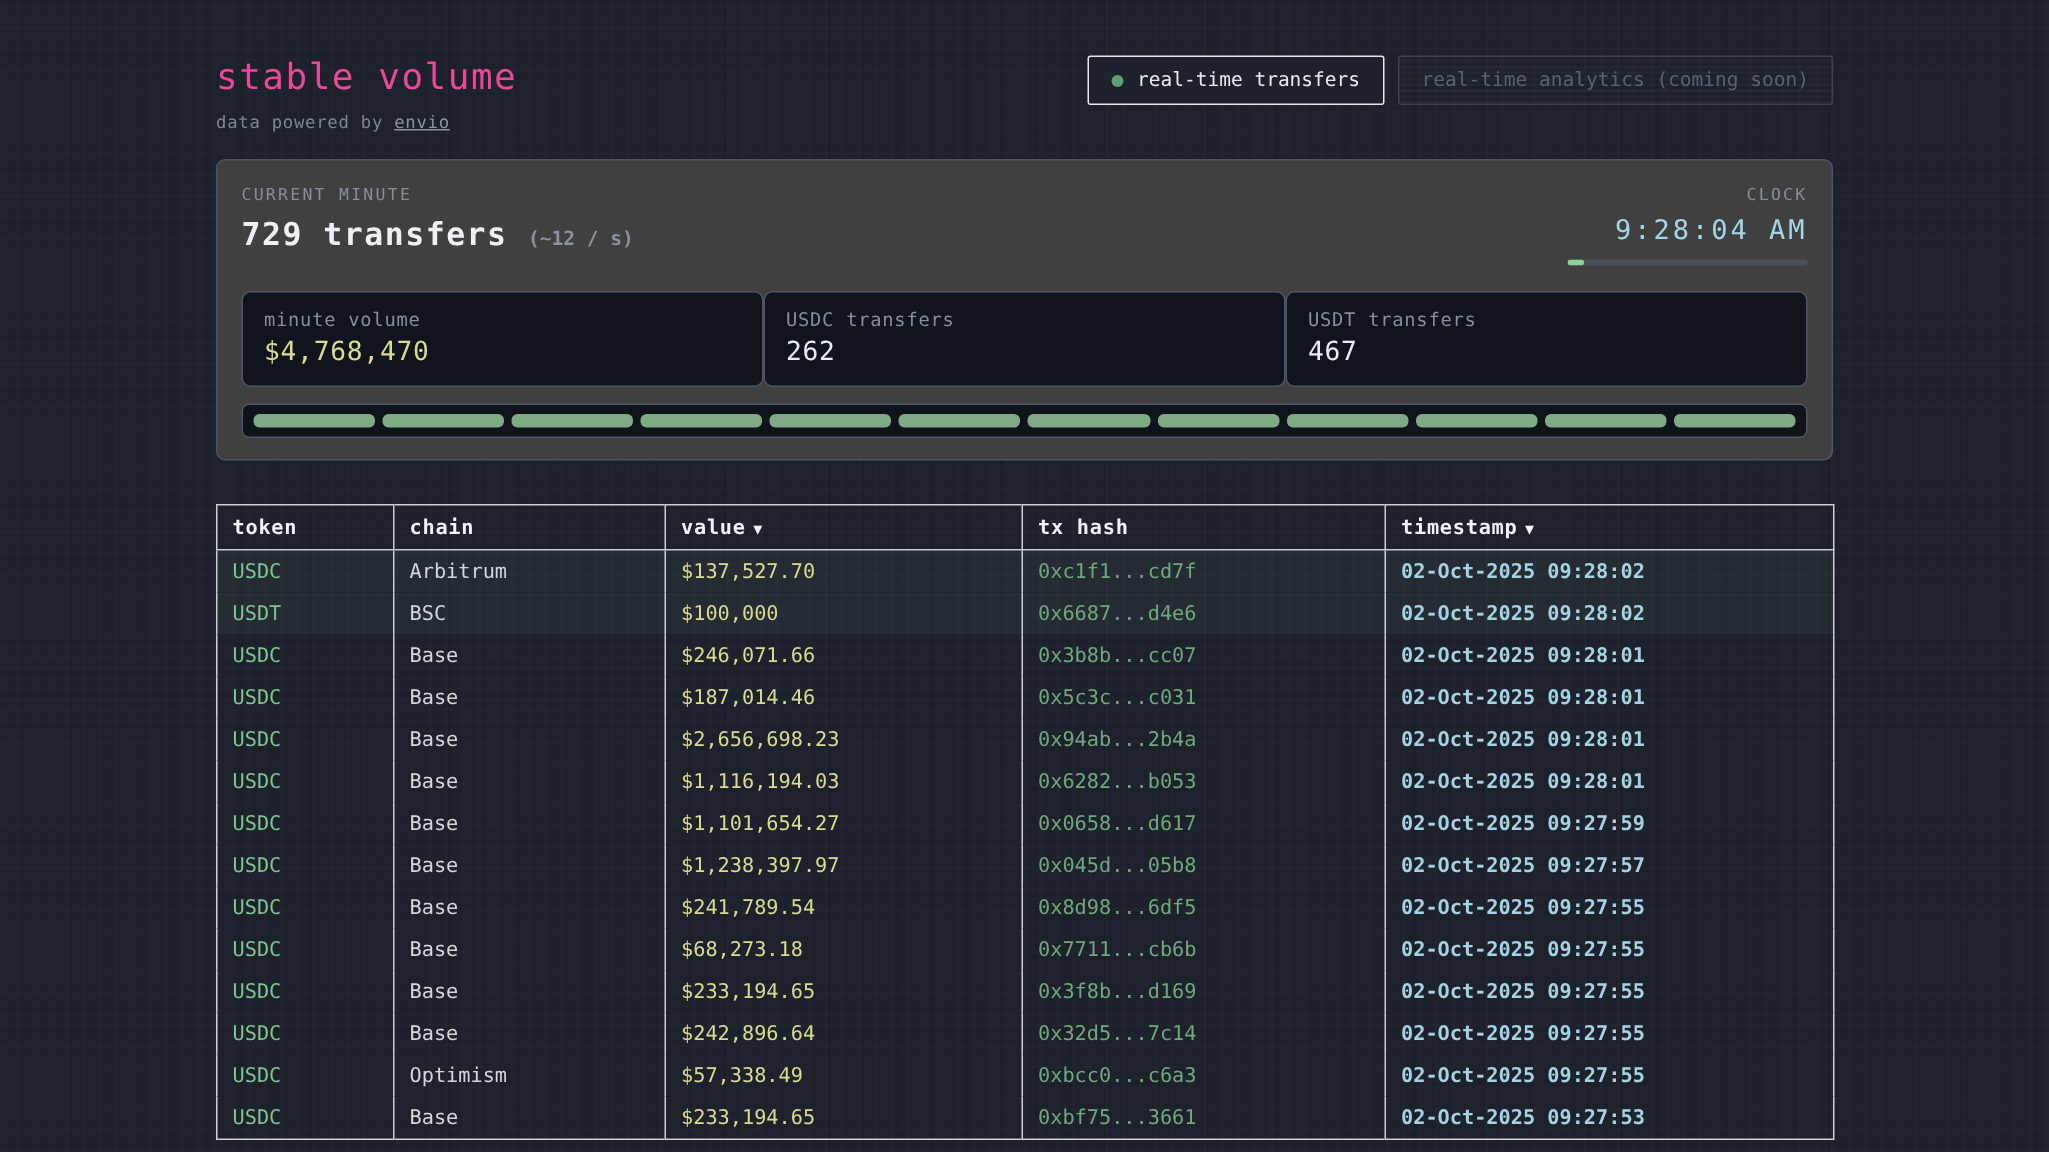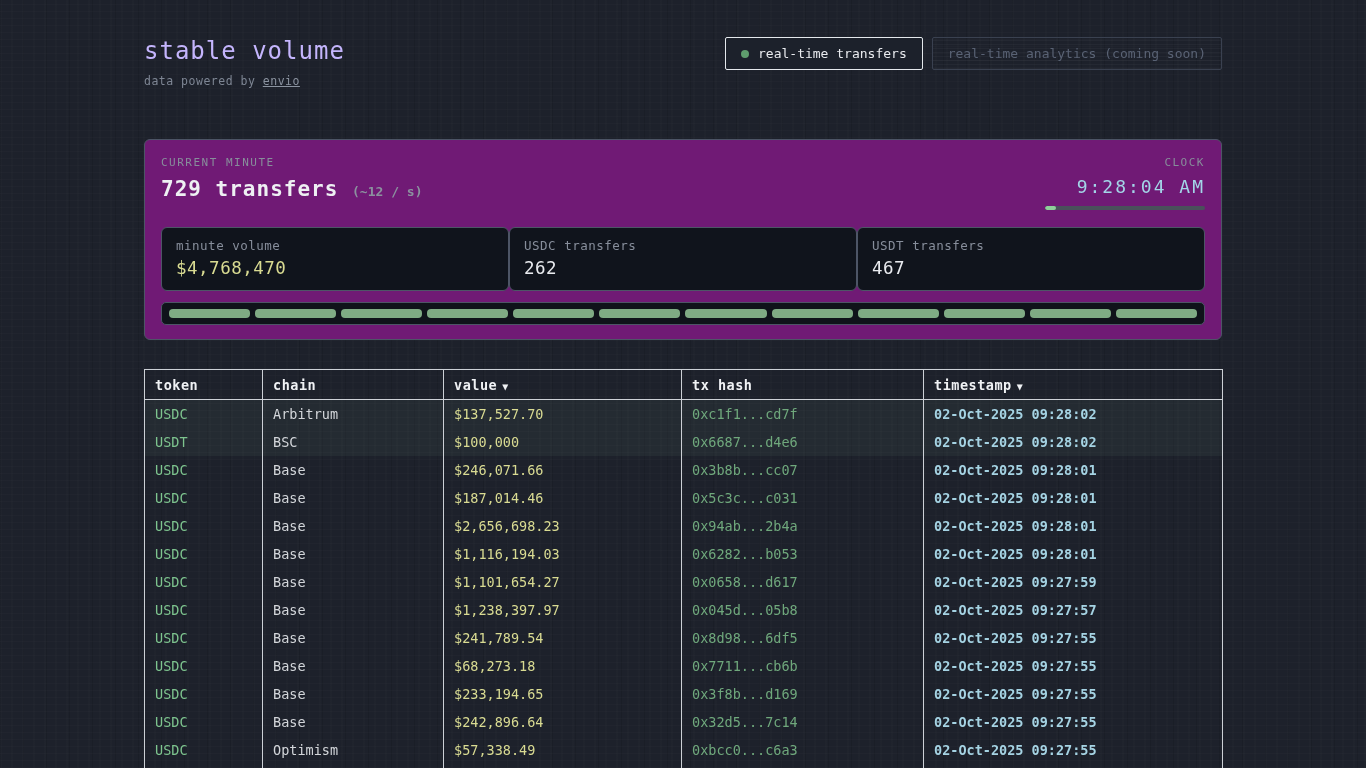--- a/index.html
+++ b/index.html
@@ -17,38 +17,38 @@
       repeating-linear-gradient(0deg, rgba(255,255,255,0.015) 0 1px, transparent 1px 7px),
       repeating-linear-gradient(90deg, rgba(255,255,255,0.012) 0 2px, transparent 2px 11px),
       repeating-linear-gradient(90deg, rgba(0,0,0,0.10) 0 1px, transparent 1px 23px);
     pointer-events: none;
     z-index: 0;
   }
   .page { position: relative; z-index: 1; padding: 0 144px; }
 
   
   .topbar { display: flex; justify-content: space-between; align-items: flex-start; padding-top: 37px; }
-  .title { color: #c4b5fd; font-size: 24px; letter-spacing: 1px; font-weight: 500; }
+  .title { color: #ec4899; font-size: 24px; letter-spacing: 1px; font-weight: 500; }
   .subtitle { color: #7e8694; font-size: 11.5px; margin-top: 9px; letter-spacing: 0.5px; }
   .subtitle a { color: #8b93a0; text-decoration: underline; cursor: pointer; }
   .tabs { display: flex; }
   .tab {
     font-size: 13px; padding: 8px 15px; display: flex; align-items: center; gap: 9px;
     border-radius: 2px; cursor: pointer; white-space: nowrap;
   }
   .tab.active { border: 1px solid #e4e8ec; color: #e9ebef; background: #1c212b; }
   .tab.disabled {
     border: 1px solid #3a4150; color: #596274; margin-left: 9px;
     background: repeating-linear-gradient(0deg, rgba(255,255,255,0.03) 0 1px, transparent 1px 4px);
   }
   .dot { width: 8px; height: 8px; border-radius: 50%; background: #5f9e6e; flex: none; }
 
   
   .panel {
-    margin-top: 51px; background: #701a75; border: 1px solid #4d5566; border-radius: 6px;
+    margin-top: 18px; background: #404040; border: 1px solid #4d5566; border-radius: 6px;
     padding: 16px 16px 14px 16px;
   }
   .panel-top { display: flex; justify-content: space-between; align-items: flex-start; }
   .mini-label { color: #878e9b; font-size: 11px; letter-spacing: 1.5px; }
   .big-stat { margin-top: 8px; color: #eef0f3; font-size: 21px; font-weight: bold; letter-spacing: 1px; }
   .big-stat .rate { color: #8b929f; font-size: 13px; font-weight: bold; letter-spacing: 0; }
   .clock-wrap { text-align: right; }
   .clock-time { margin-top: 7px; color: #a3d6e8; font-size: 18px; letter-spacing: 2px; }
   .clock-track {
     margin-top: 9px; margin-left: auto; width: 160px; height: 4px; background: #4a505b;

